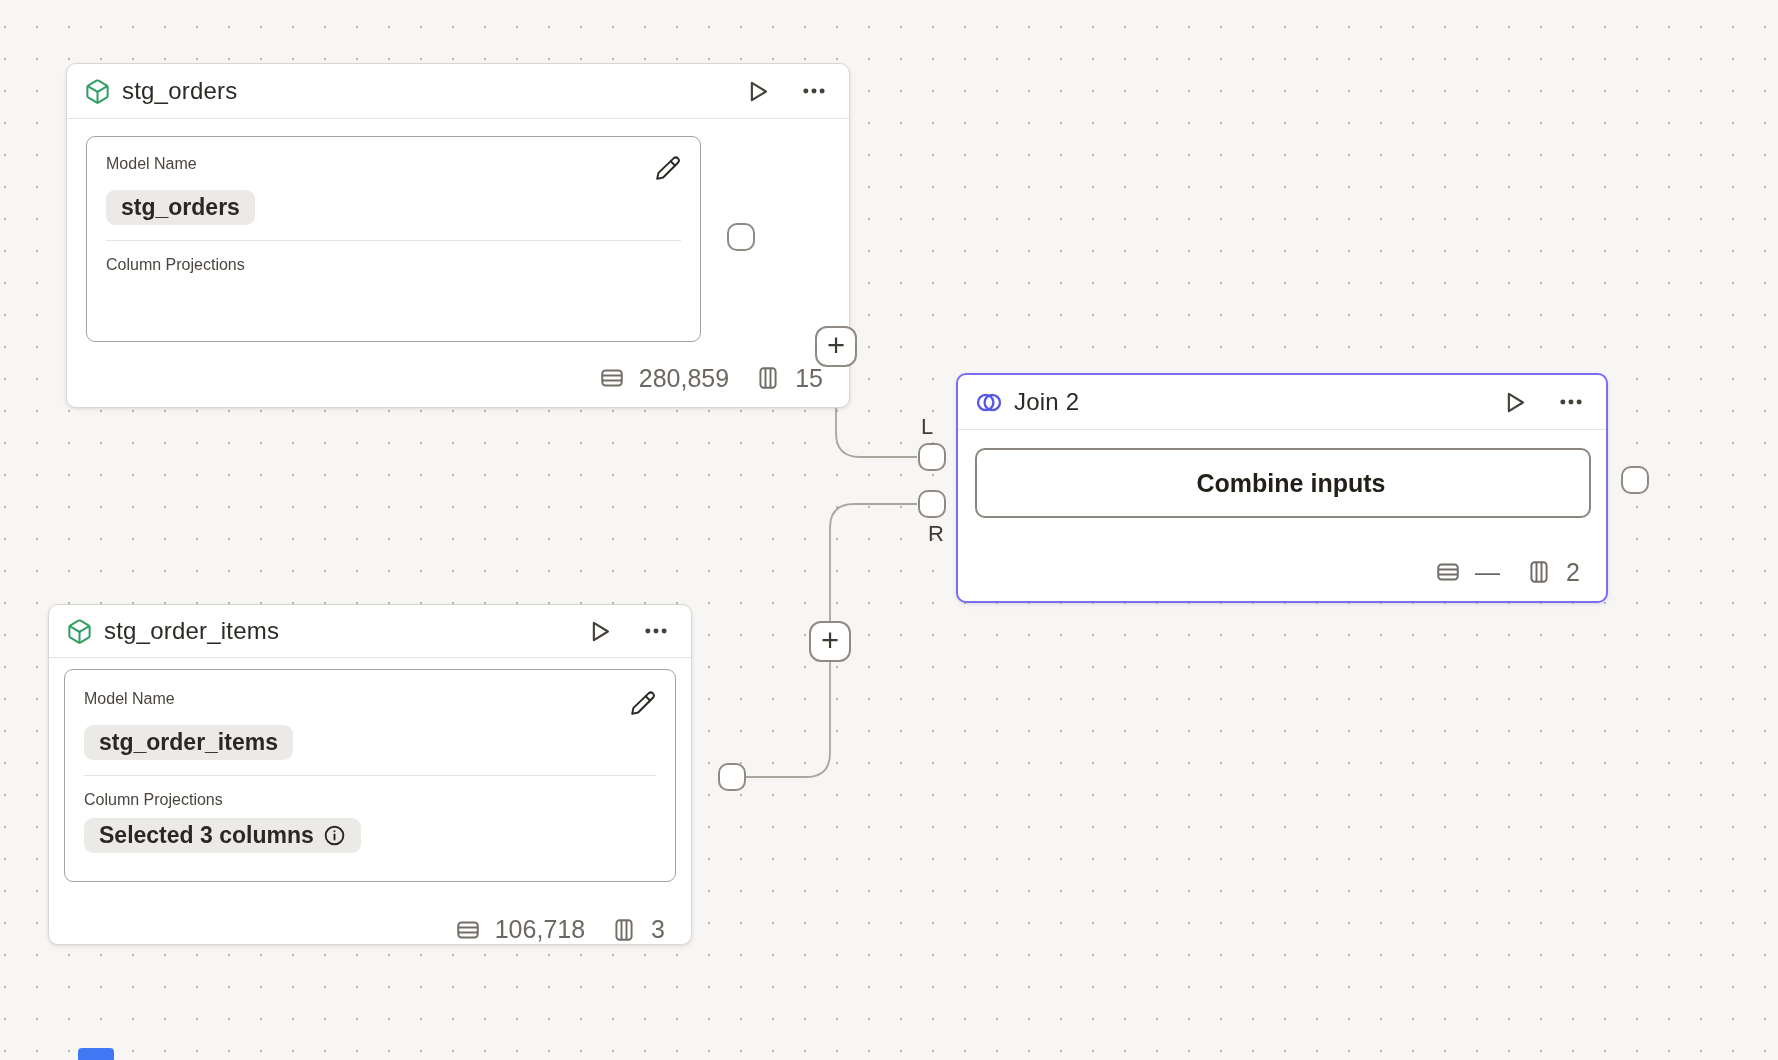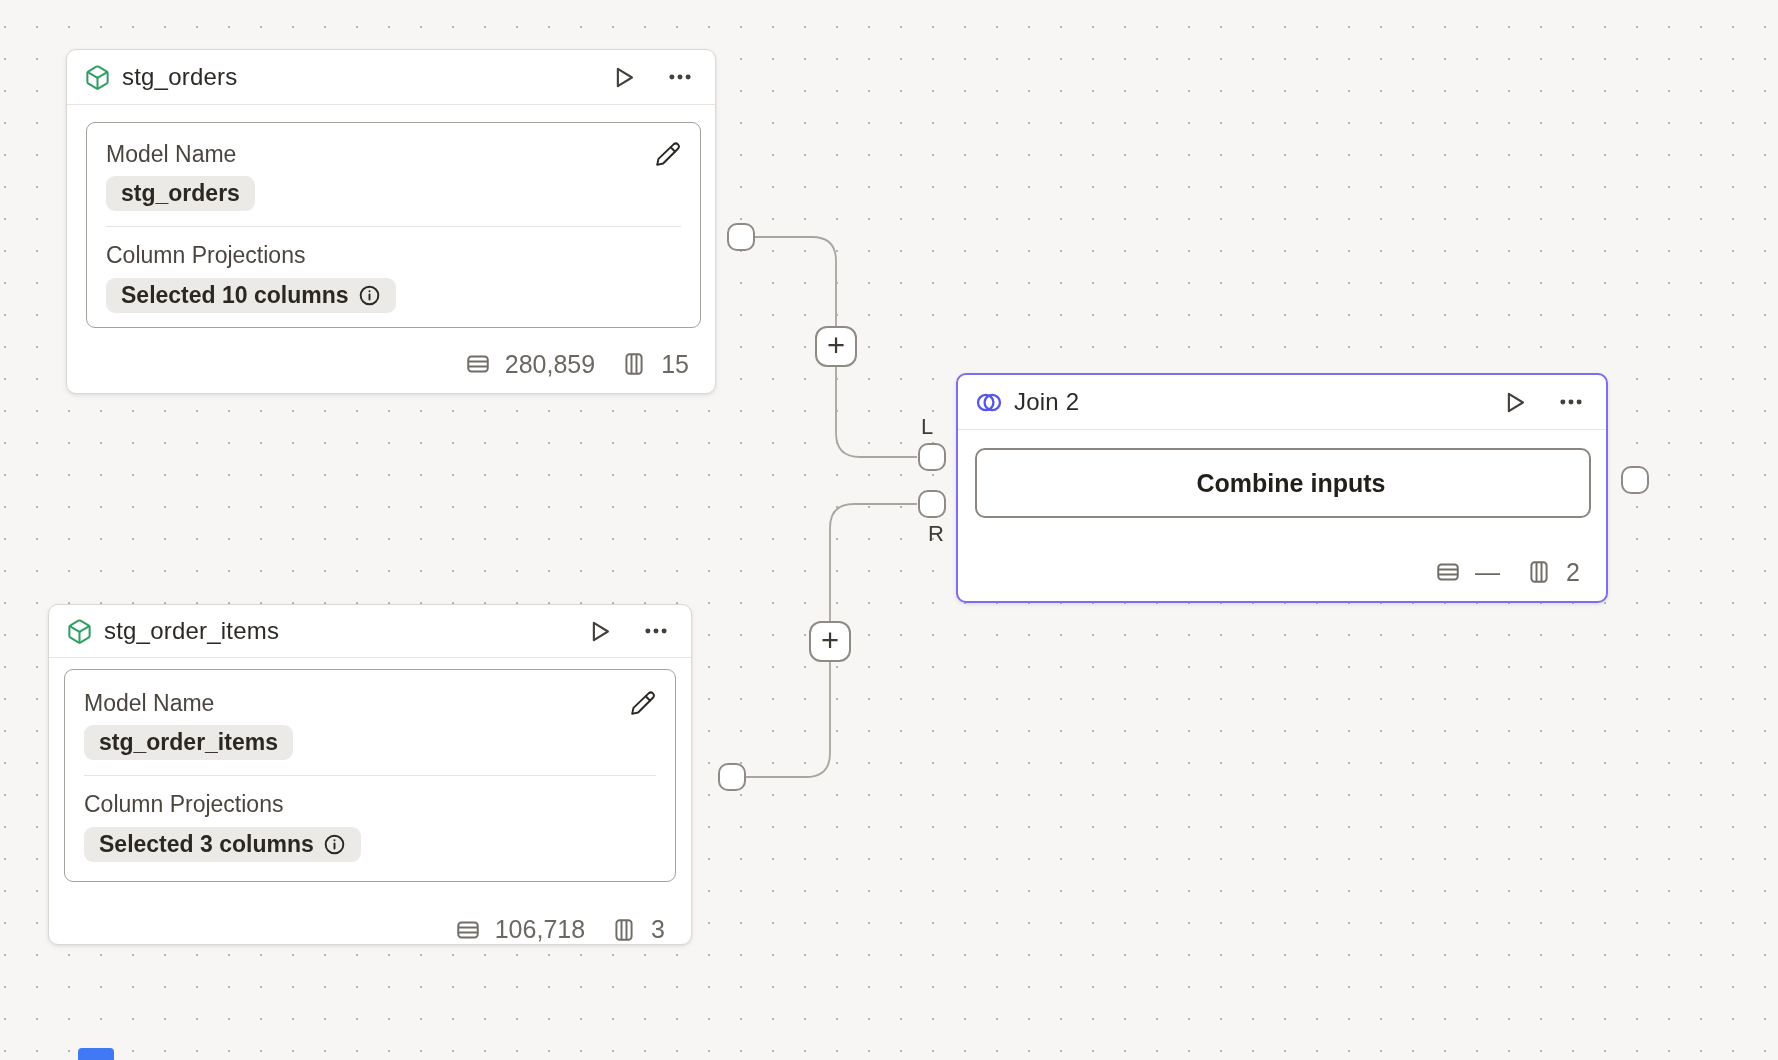--- a/index.html
+++ b/index.html
@@ -23,21 +23,21 @@
   .node-title{font-size:24px;font-weight:500;color:var(--title);letter-spacing:.2px;white-space:nowrap;}
   .spacer{flex:1;}
   .icon-btn{background:none;border:none;padding:0;display:flex;align-items:center;cursor:pointer;color:#44403a;}
   .icon{display:flex;align-items:center;}
   .green{color:var(--accent-green);}
   .indigo{color:var(--accent-indigo);}
   .muted-ic{color:#716d66;}
   .node-card{position:absolute;background:#fff;border:1.5px solid var(--card-border);border-radius:9px;
     padding:18px 19px 0 19px;overflow:hidden;}
   .card-row{display:flex;align-items:flex-start;justify-content:space-between;}
-  .field-label{font-size:23px;line-height:1.15;color:var(--label);}
+  .field-label{font-size:16px;line-height:1.15;color:var(--label);}
   .badge{display:inline-flex;align-items:center;gap:9px;background:var(--badge-bg);border-radius:9px;
     padding:4px 15px;font-size:23px;font-weight:600;color:#2b2823;margin-top:9px;white-space:nowrap;}
   .card-divider{border:none;border-top:1.5px solid #e7e4e0;margin:15px 0;}
   .node-footer{position:absolute;left:0;right:0;bottom:0;display:flex;align-items:center;
     justify-content:flex-end;gap:26px;padding:0 26px;}
   .stat-group{display:flex;align-items:center;gap:14px;color:var(--muted);font-size:25px;}
   .combine-btn{position:absolute;background:#fff;border:2px solid #8b8780;border-radius:10px;
     font-size:25px;font-weight:600;color:#232019;display:flex;align-items:center;justify-content:center;
     font-family:inherit;cursor:pointer;}
   .port{position:absolute;width:28px;height:28px;background:#fff;border:2px solid #8f8b84;
@@ -51,21 +51,21 @@
 </head>
 <body>
 
 <div class="canvas">
 
   <svg class="edges" width="1778" height="1060" viewBox="0 0 1778 1060" fill="none" stroke="#aaa69f" stroke-width="1.8">
     <path d="M 754 237 H 812 Q 836 237 836 261 V 433 Q 836 457 860 457 H 917"></path>
     <path d="M 745 777 H 806 Q 830 777 830 753 V 528 Q 830 504 854 504 H 917"></path>
   </svg>
 
-  <div class="node" style="left:66px;top:49px;width:650px;height:345px;">
+  <div class="node" style="left:66px;top:63px;width:784px;height:345px;">
     <div class="node-header" style="height:55px;">
       <span class="icon green">
         <svg width="27" height="27" viewBox="0 0 24 24" stroke="currentColor" stroke-width="1.8" fill="none" stroke-linecap="round" stroke-linejoin="round">
           <path d="M21 8.2a2 2 0 0 0-1-1.74l-7-4.03a2 2 0 0 0-2 0L4 6.46a2 2 0 0 0-1 1.74v7.6a2 2 0 0 0 1 1.74l7 4.03a2 2 0 0 0 2 0l7-4.03a2 2 0 0 0 1-1.74Z"></path>
           <path d="m3.3 7.3 8.7 5 8.7-5"></path>
             <path d="M12 22V12"></path>
         </svg>
       </span>
       <span class="node-title">stg_orders</span>
       <span class="spacer"></span>
@@ -91,30 +91,20 @@
             <path d="M17.4 2.9a2.85 2.85 0 0 1 4 4L7.5 20.8 2 22l1.2-5.5L17.4 2.9z"></path>
               <path d="M14.5 5.8l3.9 3.9"></path>
           </svg>
         </button>
       </div>
       <span class="badge">
         <span>stg_orders</span>
       </span>
       <hr class="card-divider">
       <div class="field-label">Column Projections</div>
-      <span class="badge">
-        <span>Selected 10 columns</span>
-        <span class="icon" style="color:#2b2823;">
-          <svg width="23" height="23" viewBox="0 0 24 24" stroke="currentColor" stroke-width="2" fill="none" stroke-linecap="round">
-            <circle cx="12" cy="12" r="9.2"></circle>
-              <path d="M12 11v5.2"></path>
-              <path d="M11.95 7.6h.1"></path>
-          </svg>
-        </span>
-      </span>
     </div>
 
     <div class="node-footer" style="height:58px;">
       <span class="stat-group">
         <span class="icon muted-ic">
           <svg width="26" height="26" viewBox="0 0 24 24" stroke="currentColor" stroke-width="1.8" fill="none" stroke-linejoin="round">
             <rect x="3" y="5" width="18" height="14" rx="3"></rect>
               <path d="M3 9.7h18M3 14.3h18"></path>
           </svg>
         </span>

